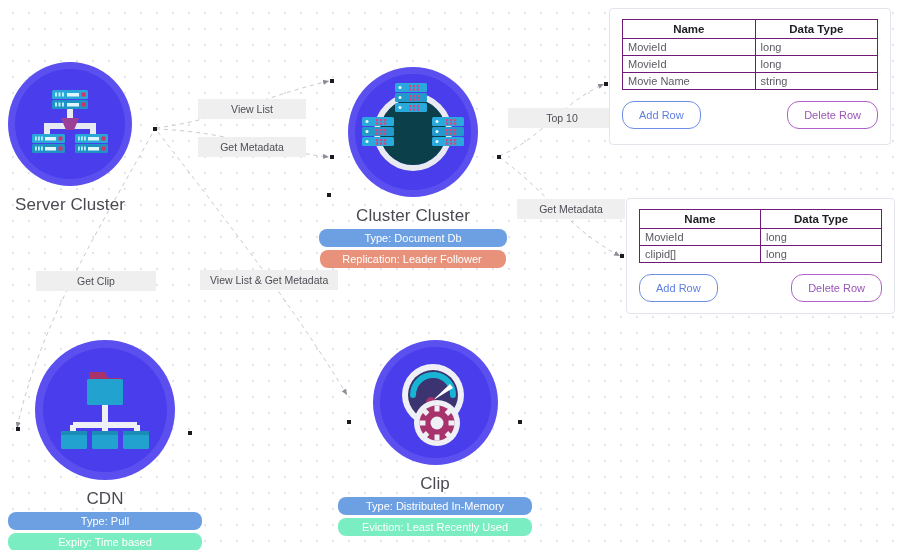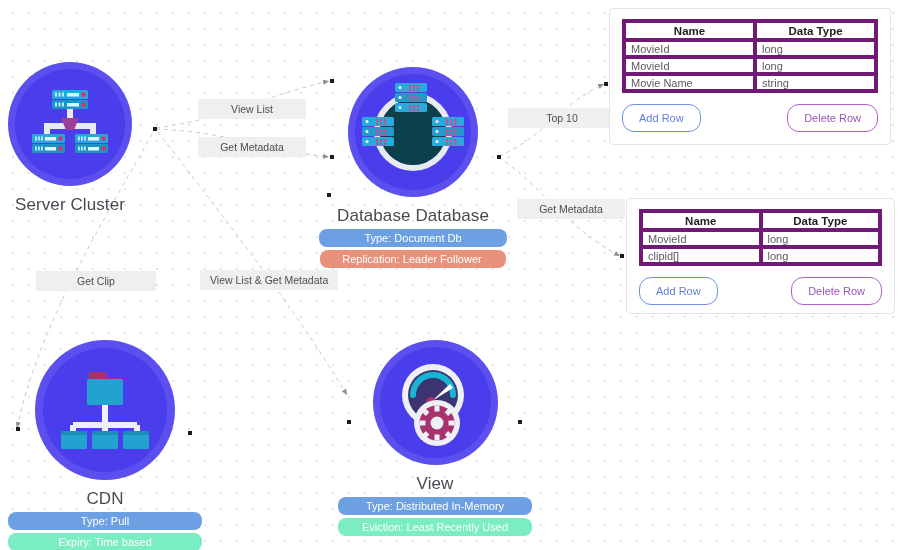--- a/index.html
+++ b/index.html
@@ -91,21 +91,21 @@
     border-radius: 4px;
     box-sizing: border-box;
     padding: 10px 12px 12px 12px;
   }
   table.schema {
     border-collapse: collapse;
     width: 100%;
     table-layout: fixed;
   }
   table.schema th, table.schema td {
-    border: 4px solid #701a75;
+    border: 1px solid #701a75;
     font-size: 11px;
     height: 17px;
     padding: 0 5px;
     box-sizing: border-box;
   }
   table.schema th {
     text-align: center;
     font-weight: bold;
     color: #1e1e24;
     font-size: 11.5px;
@@ -332,21 +332,21 @@
             <rect x="85" y="59" width="2.2" height="2.2"></rect>
               <rect x="89" y="59" width="2.2" height="2.2"></rect>
               <rect x="93" y="59" width="2.2" height="2.2"></rect>
             <rect x="85" y="62.5" width="2.2" height="2.2"></rect>
               <rect x="89" y="62.5" width="2.2" height="2.2"></rect>
               <rect x="93" y="62.5" width="2.2" height="2.2"></rect>
           </g>
         </g>
       </svg>
     </div>
-    <div class="node-label">Database Database</div>
+    <div class="node-label">Cluster Cluster</div>
     <div class="badge blue" style="width:168px;">Type: Document Db</div>
     <div class="badge coral" style="width:168px;">Replication: Leader Follower</div>
   </div>
 
   <div class="node" style="left:18px; top:340px; width:174px;">
     <div class="node-circle" style="width:140px; height:140px;">
       <div class="inner-ring" style="left:8px; top:8px; right:8px; bottom:8px;"></div>
       <svg width="92" height="86" viewBox="0 0 92 86" style="position:relative;">
 
         <path d="M30,5 L46,5 L49,11 L62,11 L62,15 L30,15 Z" fill="#a8336c"></path>
@@ -395,21 +395,21 @@
           <rect x="30.5" y="63.5" width="6" height="5"></rect>
           <rect x="59.5" y="63.5" width="6" height="5"></rect>
           <rect x="34" y="52" width="5" height="6" transform="rotate(-45 36.5 55)"></rect>
           <rect x="57" y="75" width="5" height="6" transform="rotate(-45 59.5 78)"></rect>
           <rect x="57" y="52" width="5" height="6" transform="rotate(45 59.5 55)"></rect>
           <rect x="34" y="75" width="5" height="6" transform="rotate(45 36.5 78)"></rect>
         </g>
         <circle cx="48" cy="66" r="6.5" fill="#eef0f6"></circle>
       </svg>
     </div>
-    <div class="node-label">View</div>
+    <div class="node-label">Clip</div>
     <div class="badge blue" style="width:174px;">Type: Distributed In-Memory</div>
     <div class="badge mint" style="width:174px;">Eviction: Least Recently Used</div>
   </div>
 
   <div class="panel" style="left:609px; top:8px; width:282px; height:137px;">
     <table class="schema">
       <thead>
         <tr>
           <th style="width:52%;">Name</th>
           <th>Data Type</th>

